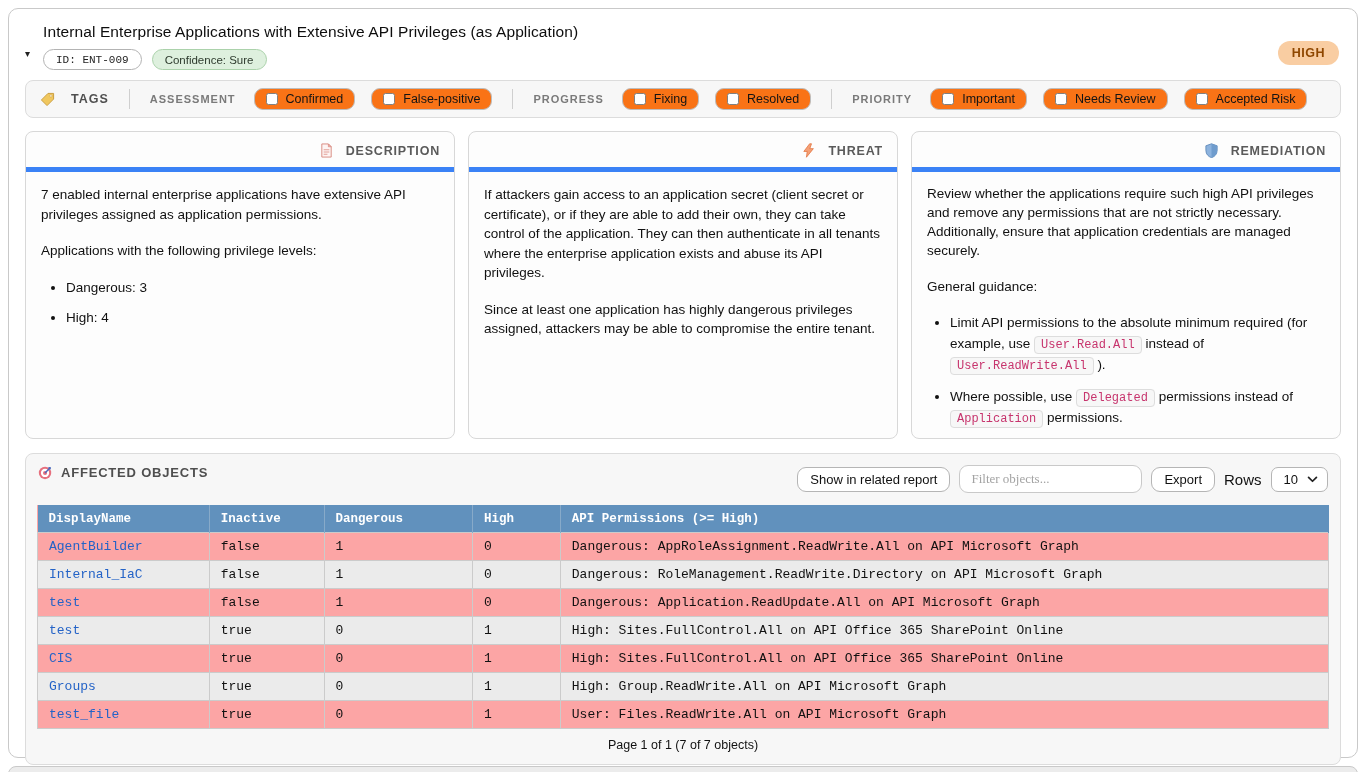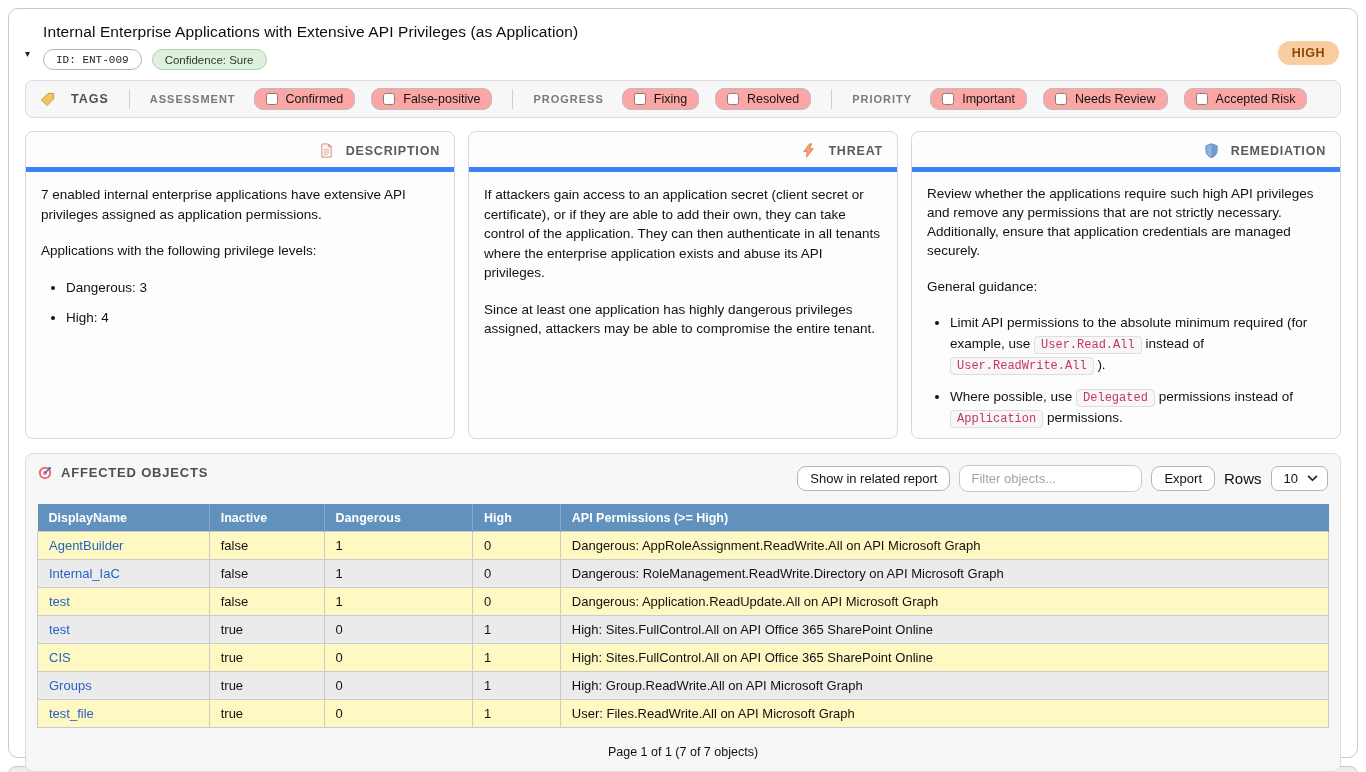--- a/index.html
+++ b/index.html
@@ -27,21 +27,21 @@
     border-radius: 13px; }
 
   
   .tags-bar { display: flex; align-items: center; gap: 16px; height: 38px;
     background: #f7f7f7; border: 1px solid #dcdcdc; border-radius: 8px;
     padding: 0 14px; margin-bottom: 13px; }
   .tags-title { font-size: 12.5px; font-weight: bold; color: #4f4f4f; letter-spacing: 1px; }
   .vdiv { width: 1px; height: 20px; background: #cfcfcf; margin: 0 4px; }
   .group-label { font-size: 11px; font-weight: bold; color: #7a7a7a; letter-spacing: 1px;
     margin-right: 2px; }
-  .opt-pill { display: inline-flex; align-items: center; gap: 8px; background: #fca5a5;
+  .opt-pill { display: inline-flex; align-items: center; gap: 8px; background: #f97316;
     border: 1px solid #bdbdbd; border-radius: 9px; padding: 3px 11px; cursor: pointer; }
   .opt-pill .cb { width: 12px; height: 12px; border: 1.4px solid #808080; border-radius: 2.5px;
     background: #fff; flex: 0 0 auto; }
   .opt-pill .lbl { font-size: 12.5px; color: #141414; }
   .icon-14 { width: 15px; height: 15px; display: inline-block; flex: 0 0 auto; }
 
   
   .panels { display: flex; gap: 13px; height: 308px; margin-bottom: 14px; }
   .panel { flex: 1 1 0; background: #fdfdfd; border: 1px solid #d8d8d8; border-radius: 8px;
     overflow: hidden; }
@@ -58,30 +58,30 @@
 
   
   .affected { background: #f7f7f7; border: 1px solid #dcdcdc; border-radius: 8px;
     padding: 0 0 2px 0; }
   .affected-head { display: flex; align-items: flex-start; gap: 8px; padding: 11px 12px 10px 12px; }
   .affected-title { font-size: 13px; font-weight: bold; color: #4f4f4f; letter-spacing: .8px; }
   .affected-controls { margin-left: auto; display: flex; align-items: center; gap: 9px; }
   .btn { background: #fff; border: 1px solid #b5b5b5; border-radius: 9px; padding: 4px 12px;
     font-size: 13px; color: #111; font-family: "Liberation Sans", sans-serif; cursor: pointer; }
   .filter-input { width: 183px; border: 1px solid #c9c9c9; border-radius: 9px;
-    padding: 5px 11px; font-size: 13px; font-family: Liberation Sans, sans-serif;
+    padding: 5px 11px; font-size: 13px; font-family: Liberation Serif, serif;
     color: #111; background: #fff; }
   .filter-input::placeholder { color: #a3a3a3; }
   .rows-label { font-size: 15px; color: #111; }
   .select-box { display: flex; align-items: center; gap: 9px; background: #fff;
     border: 1px solid #b5b5b5; border-radius: 7px; padding: 4px 9px 4px 12px; cursor: pointer; }
   .select-box .val { font-size: 13px; color: #111; }
 
-  .obj-table { width: calc(100% - 22px); margin: 2px auto 8px auto; border-collapse: collapse;
-    background: #fef9c3; }
+  .obj-table { width: calc(100% - 22px); margin: 2px auto 0 auto; border-collapse: collapse;
+    background: #fca5a5; font-family: Liberation Mono, monospace; }
   .obj-table th { background: #6191bd; color: #fff; font-size: 12.5px; font-weight: bold;
     text-align: left; padding: 6px 11px; border-right: 1px solid #87aac9;
     border-top: 1px solid #6191bd; }
   .obj-table th:last-child { border-right: 1px solid #6191bd; }
   .obj-table td { font-size: 13px; padding: 6px 11px; border: 1px solid #cbcbcb;
     color: #111; height: 27px; }
   .obj-table tbody tr:nth-child(even) td { background: #ebebeb; }
   .obj-table td.link { color: #2463c7; cursor: pointer; }
   .table-footer { text-align: center; font-size: 12.5px; color: #111; padding: 9px 0 10px 0; }
 

